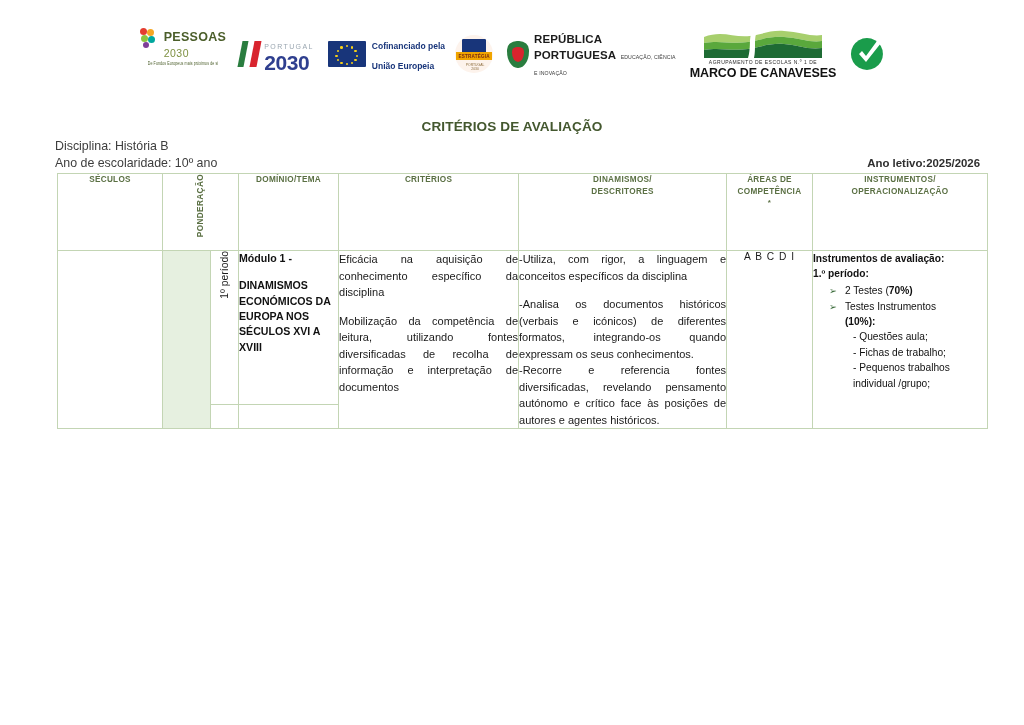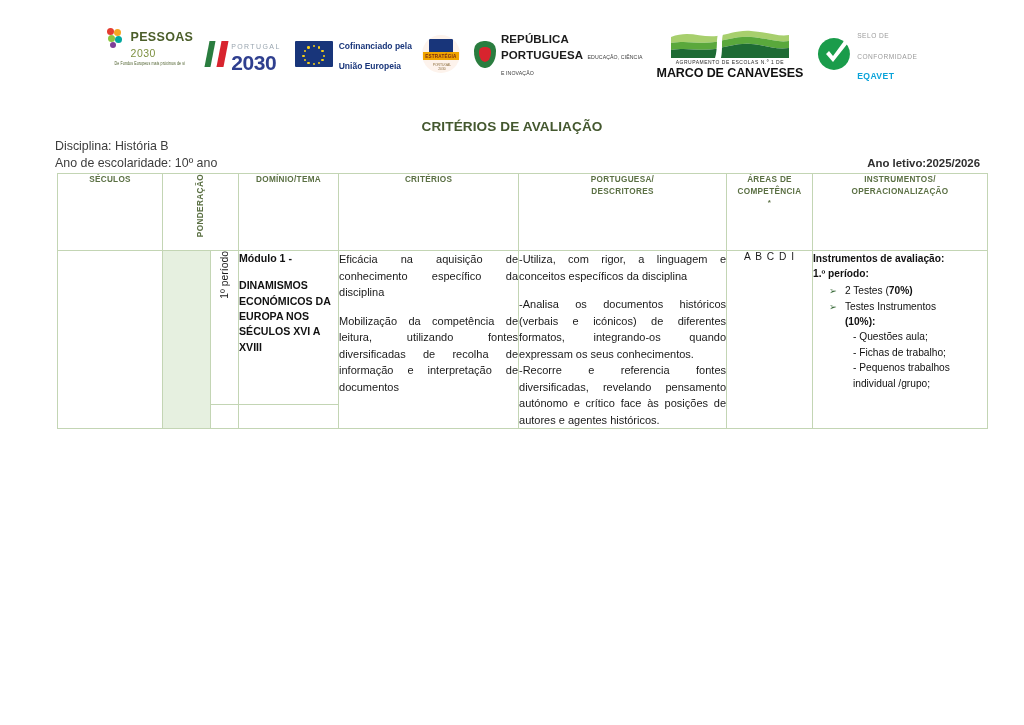--- a/index.html
+++ b/index.html
@@ -355,25 +355,20 @@
     </svg>
     <div class="marco-sm">AGRUPAMENTO DE ESCOLAS N.º 1 DE</div>
     <div class="marco-big">MARCO DE CANAVESES</div>
   </div>
 
   <div class="logo-block eqavet">
     <svg class="eq-check" viewBox="0 0 34 34">
       <path d="M17,1 A16,16 0 1,1 16.9,1 Z" fill="#1a9c4b"></path>
       <path d="M31,6 L16,25 L9,17 L12,14 L16,19 L27,4 Z" fill="#ffffff"></path>
     </svg>
-    <span class="eq-txt">
-      <span class="eq-gray">SELO DE</span><br>
-      <span class="eq-gray">CONFORMIDADE</span><br>
-      <span class="eq-blue">EQAVET</span>
-    </span>
   </div>
 </div>
 
 <div class="doc-title">CRITÉRIOS DE AVALIAÇÃO</div>
 <div class="meta-disciplina">Disciplina: História B</div>
 <div class="meta-ano">Ano de escolaridade: 10º ano</div>
 <div class="meta-letivo">Ano letivo:2025/2026</div>
 
 <div class="table-wrap">
   <table class="crit">
@@ -390,21 +385,21 @@
 
     <tbody>
         <tr>
       <td class="hcell">SÉCULOS</td>
       <td class="hcell rot" colspan="2">
         <span class="rot-inner">PONDERAÇÃO</span>
       </td>
       <td class="hcell">DOMÍNIO/TEMA</td>
       <td class="hcell">CRITÉRIOS</td>
       <td class="hcell">
-        <span>PORTUGUESA/</span><br>
+        <span>DINAMISMOS/</span><br>
         <span>DESCRITORES</span>
       </td>
       <td class="hcell">
         <span>ÁREAS DE</span><br>
         <span>COMPETÊNCIA</span>
         <span class="hstar">*</span>
       </td>
       <td class="hcell">
         <span>INSTRUMENTOS/</span><br>
         <span>OPERACIONALIZAÇÃO</span>

